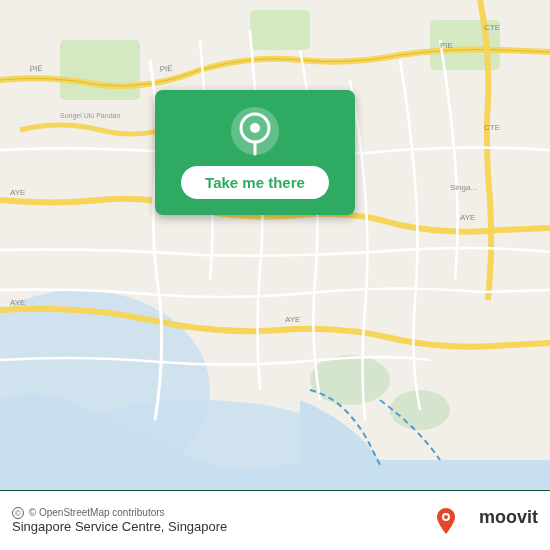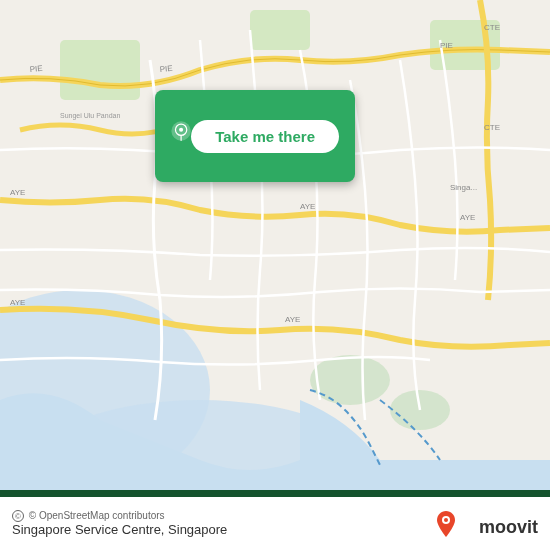--- a/index.html
+++ b/index.html
@@ -32,21 +32,21 @@
     
     .location-card {
       position: absolute;
       top: 90px;
       left: 155px;
       width: 200px;
       background-color: #2eaa62;
       border-radius: 8px;
       padding: 16px;
       display: flex;
-      flex-direction: row;
+      flex-direction: column;
       align-items: center;
       cursor: pointer;
       box-shadow: 0 3px 10px rgba(0,0,0,0.3);
     }
 
     .location-pin-icon {
       width: 50px;
       height: 50px;
       margin-bottom: 10px;
     }
@@ -65,42 +65,42 @@
 
     
     #bottom-bar {
       width: 550px;
       height: 60px;
       background: white;
       display: flex;
       align-items: center;
       justify-content: space-between;
       padding: 0 12px;
-      border-top: 7px solid #14532d;
+      border-top: 1px solid #14532d;
     }
 
     .bottom-left {
       display: flex;
       flex-direction: column;
     }
 
     .osm-credit {
       font-size: 10px;
       color: #666;
     }
 
     .location-name {
       font-size: 13px;
       color: #333;
       font-weight: 500;
     }
 
     .moovit-logo {
       display: flex;
-      align-items: flex-end;
+      align-items: flex-start;
       gap: 21px;
     }
 
     .moovit-pin {
       width: 24px;
       height: 28px;
     }
 
     .moovit-text {
       font-size: 18px;

